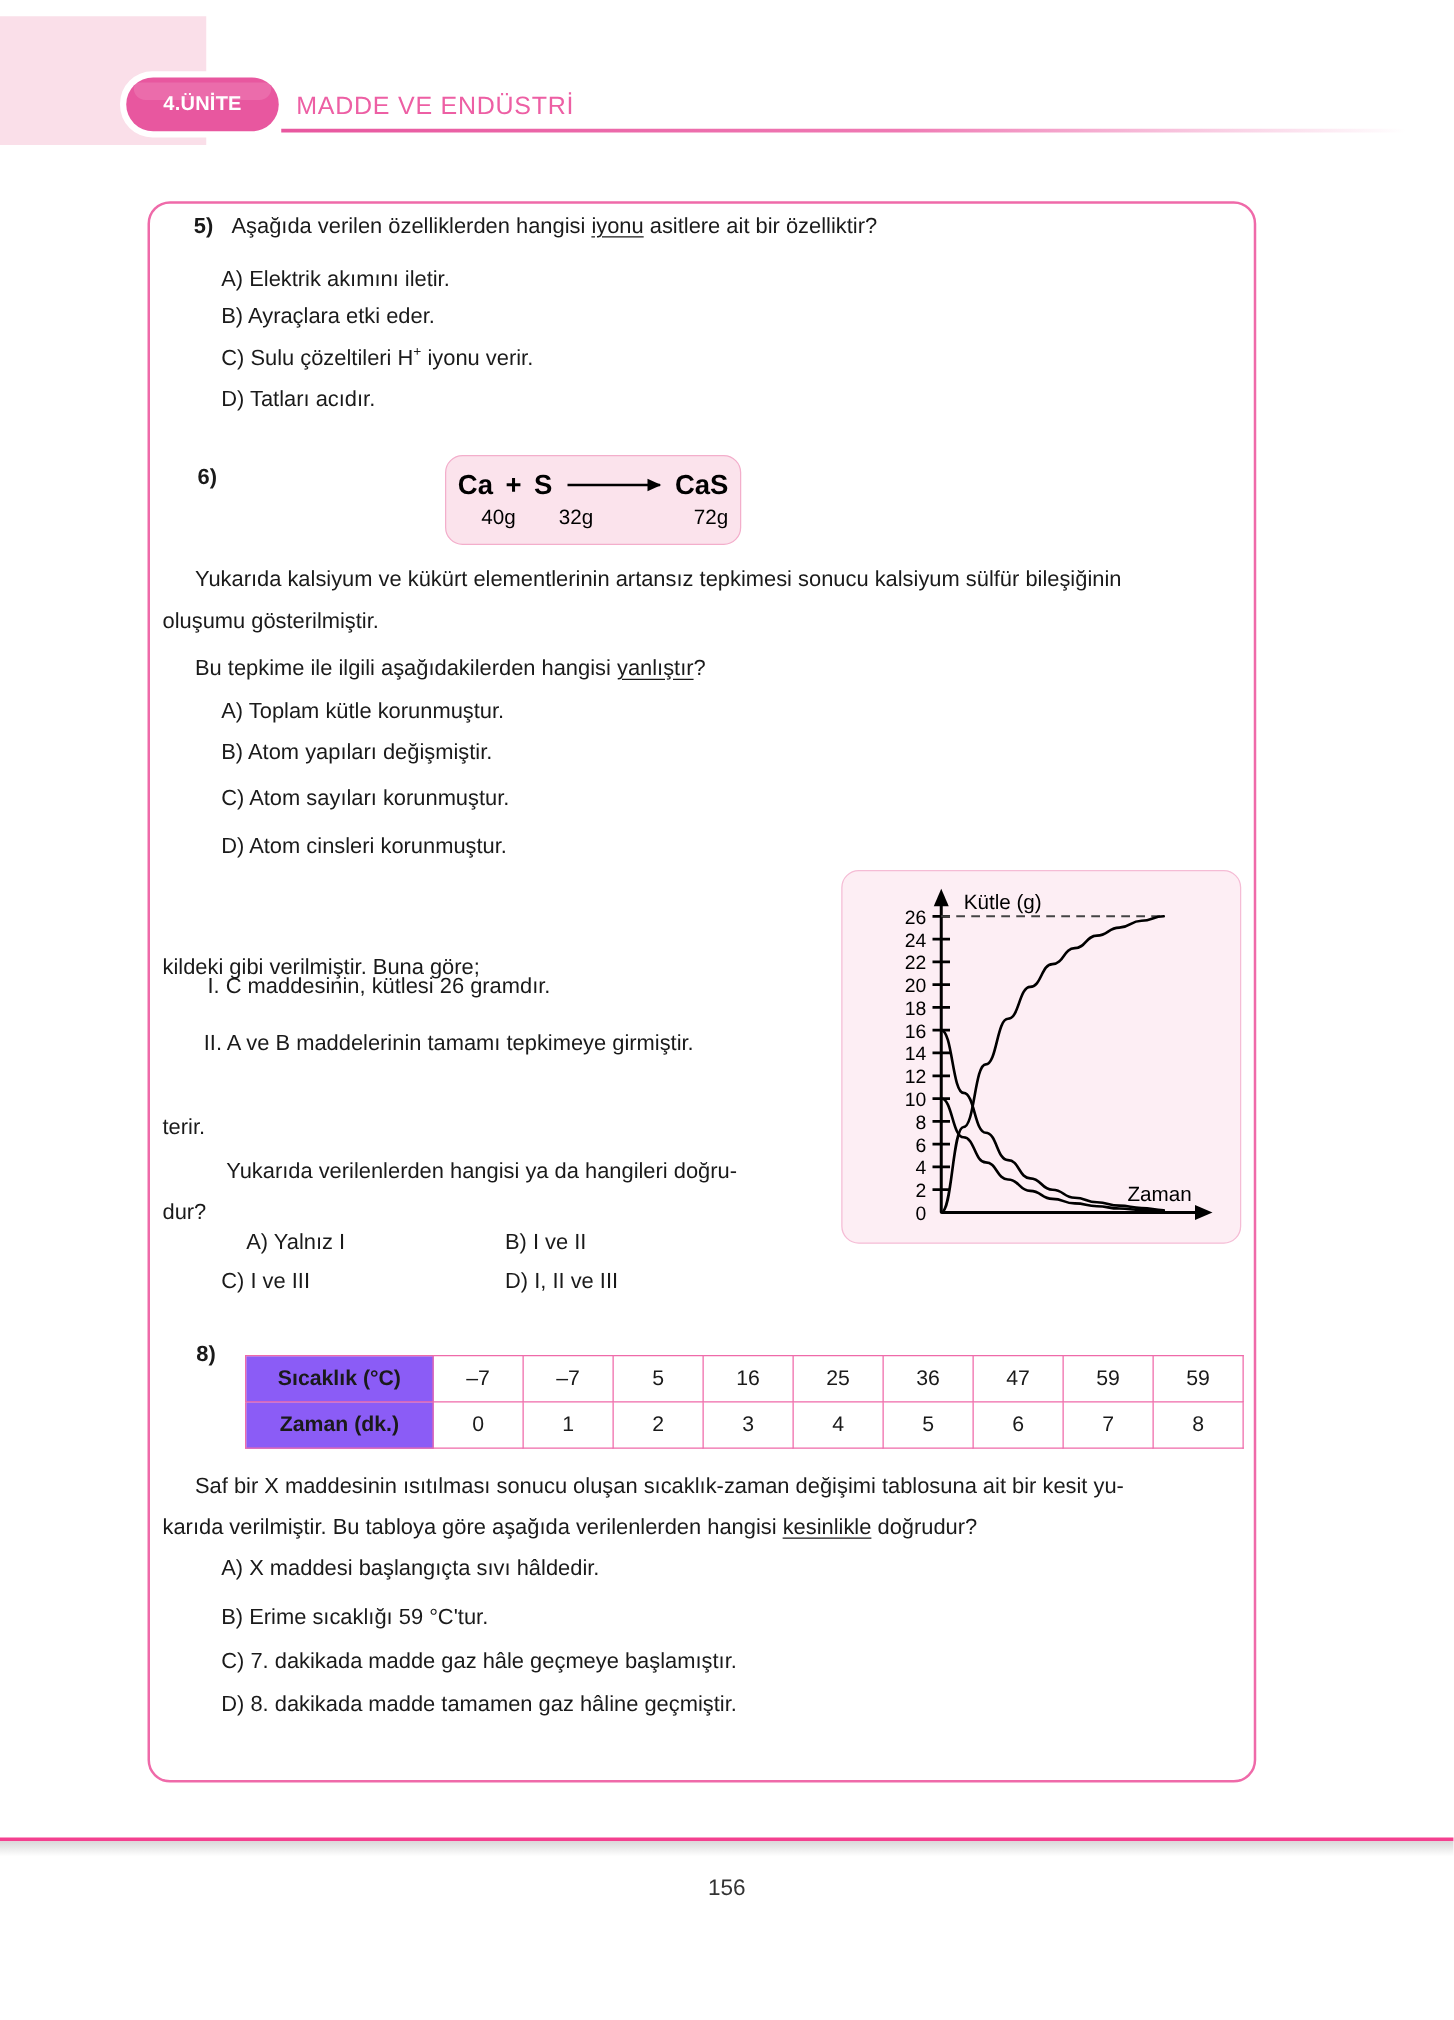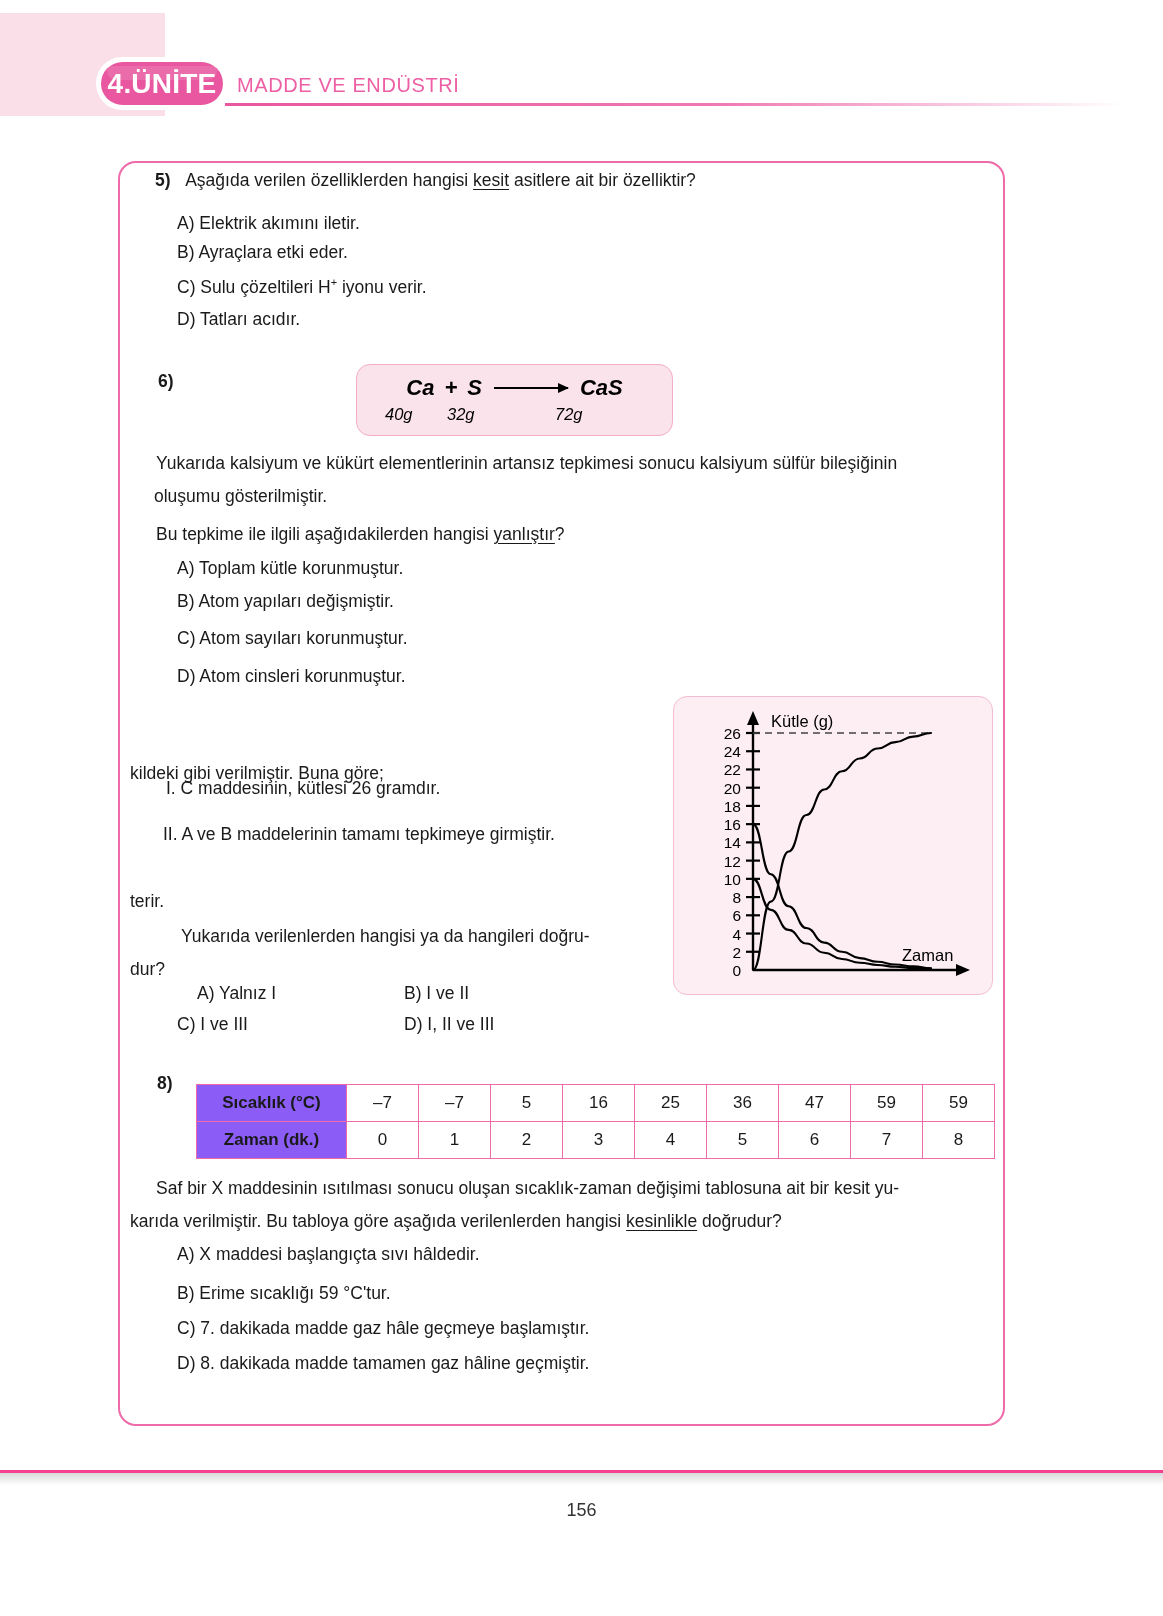--- a/index.html
+++ b/index.html
@@ -33,21 +33,21 @@
     background: #ffffff;
     border-radius: 26px;
   }
   .hdr-badge {
     position: absolute;
     left: 101px; top: 62px;
     width: 122px; height: 43px;
     background: #e8579f;
     border-radius: 22px;
     color: #ffffff;
-    font-size: 28px;
+    font-size: 16px;
     font-weight: bold;
     display: flex;
     align-items: center;
     justify-content: center;
     letter-spacing: .2px;
   }
   .hdr-badge::after {
     content: "";
     position: absolute;
     left: 6px; top: 4px;
@@ -97,25 +97,24 @@
   #q5-b      { left: 177px; top: 244px; }
   #q5-c      { left: 177px; top: 277px; }
   #q5-d      { left: 177px; top: 311px; }
 
   
   #q6-num    { left: 158px; top: 373px; }
 
   .eqbox {
     position: absolute;
     left: 356px; top: 364px;
-    width: 317px; height: 72px;
+    width: 237px; height: 72px;
     background: #fbe3ec;
     border: 1.5px solid #f3aecb;
     border-radius: 14px;
-    font-style: italic;
   }
   .eq-line1 {
     position: absolute;
     left: 0; top: 10px;
     width: 100%;
     text-align: center;
     font-size: 22px;
     font-weight: bold;
     color: #000;
     display: flex;
@@ -143,21 +142,21 @@
     left: 0; top: 40px;
     width: 100%;
     font-size: 16.5px;
     color: #000;
   }
   .eq-m1 { position: absolute; left: 28px; }
   .eq-m2 { position: absolute; left: 90px; }
   .eq-m3 { position: absolute; left: 198px; }
 
   #q6-p1a { left: 156px; top: 455px; }
-  #q6-p1b { left: 130px; top: 488px; margin-left: 24px; }
+  #q6-p1b { left: 130px; top: 488px; }
   #q6-p2  { left: 156px; top: 526px; }
   #q6-a   { left: 177px; top: 560px; }
   #q6-b   { left: 177px; top: 593px; }
   #q6-c   { left: 177px; top: 630px; }
   #q6-d   { left: 177px; top: 668px; }
 
   
   #q7-l1 { left: 155px; top: 732px; }
   #q7-l2 { left: 130px; top: 765px; }
   #q7-i   { left: 166px; top: 780px; text-align: center; }
@@ -260,21 +259,21 @@
   <div class="hdr-swatch"></div>
   <div class="hdr-badge-shadow"></div>
   <div class="hdr-badge">4.ÜNİTE</div>
   <div class="hdr-title">MADDE VE ENDÜSTRİ</div>
   <div class="hdr-rule"></div>
 
   <div class="content-box"></div>
 
   <div class="q" id="q5-stem">
     <span class="qnum">5)</span>
-    &nbsp;&nbsp;<span>Aşağıda verilen özelliklerden hangisi </span><span class="u">kesit</span><span> asitlere ait bir özelliktir?</span>
+    &nbsp;&nbsp;<span>Aşağıda verilen özelliklerden hangisi </span><span class="u">iyonu</span><span> asitlere ait bir özelliktir?</span>
   </div>
   <div class="q" id="q5-a">A) Elektrik akımını iletir.</div>
   <div class="q" id="q5-b">B) Ayraçlara etki eder.</div>
   <div class="q" id="q5-c">
     <span>C) Sulu çözeltileri H</span><sup>+</sup><span> iyonu verir.</span>
   </div>
   <div class="q" id="q5-d">D) Tatları acıdır.</div>
 
   <div class="q qnum" id="q6-num">6)</div>
 

